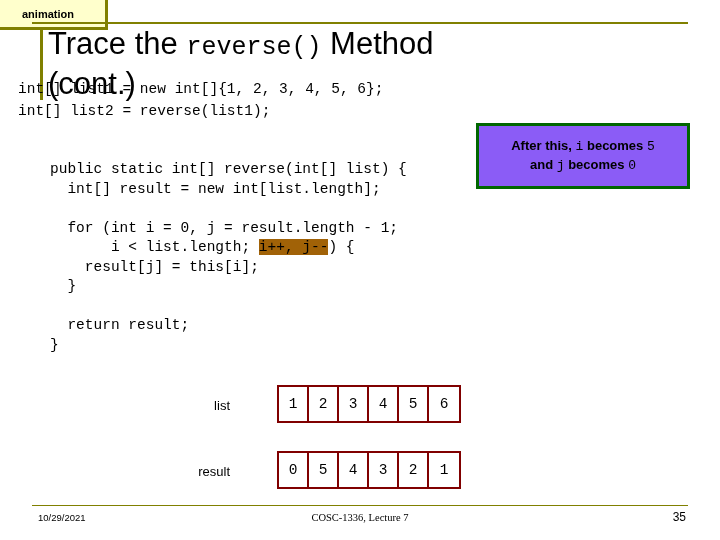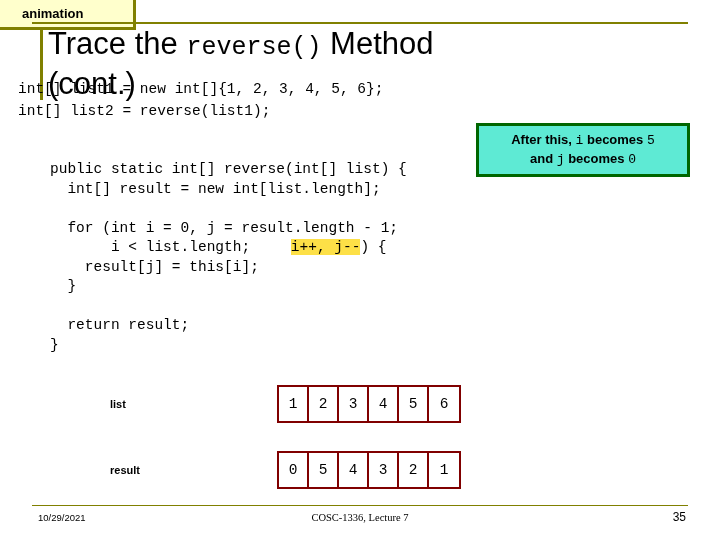--- a/index.html
+++ b/index.html
@@ -13,30 +13,30 @@
     position: relative;
     overflow: hidden;
     font-family: "Liberation Sans", sans-serif;
   }
 
   
   #animation-tab {
     position: absolute;
     left: 0;
     top: 0;
-    width: 136px;
+    width: 108px;
     height: 30px;
     background: #ffffcc;
     border-right: 3px solid #808000;
     border-bottom: 3px solid #808000;
     box-sizing: border-box;
     display: flex;
     align-items: center;
     padding-left: 22px;
-    font-size: 13px;
+    font-size: 11px;
     font-weight: bold;
     color: #000000;
   }
 
   
   #header-rule {
     position: absolute;
     left: 32px;
     top: 22px;
     width: 656px;
@@ -79,22 +79,22 @@
     white-space: pre;
     color: #000000;
   }
 
   
   #callout {
     position: absolute;
     left: 476px;
     top: 123px;
     width: 214px;
-    height: 54px;
-    background: #5eead4;
+    height: 66px;
+    background: #8b5cf6;
     border: 3px solid #006600;
     box-sizing: border-box;
     display: flex;
     flex-direction: column;
     align-items: center;
     justify-content: center;
     font-size: 13px;
     font-weight: bold;
     line-height: 18px;
     color: #000000;
@@ -111,31 +111,30 @@
     position: absolute;
     left: 50px;
     top: 160px;
     font-family: "Liberation Mono", monospace;
     font-size: 14.5px;
     line-height: 19.5px;
     white-space: pre;
     color: #000000;
   }
   .hl {
-    background: #fde047;
-    margin-left: 32px;
+    background: #a16207;
   }
 
   
   .row-label {
     position: absolute;
-    font-size: 11px;
-    font-weight: bold;
-    color: #000000;
-    text-align: left;
+    font-size: 13px;
+    font-weight: normal;
+    color: #000000;
+    text-align: right;
     width: 120px;
   }
   #list-label  { left: 110px; top: 398px; }
   #result-label{ left: 110px; top: 464px; }
 
   .array {
     position: absolute;
     display: flex;
     border: 2px solid #800000;
     box-sizing: content-box;

